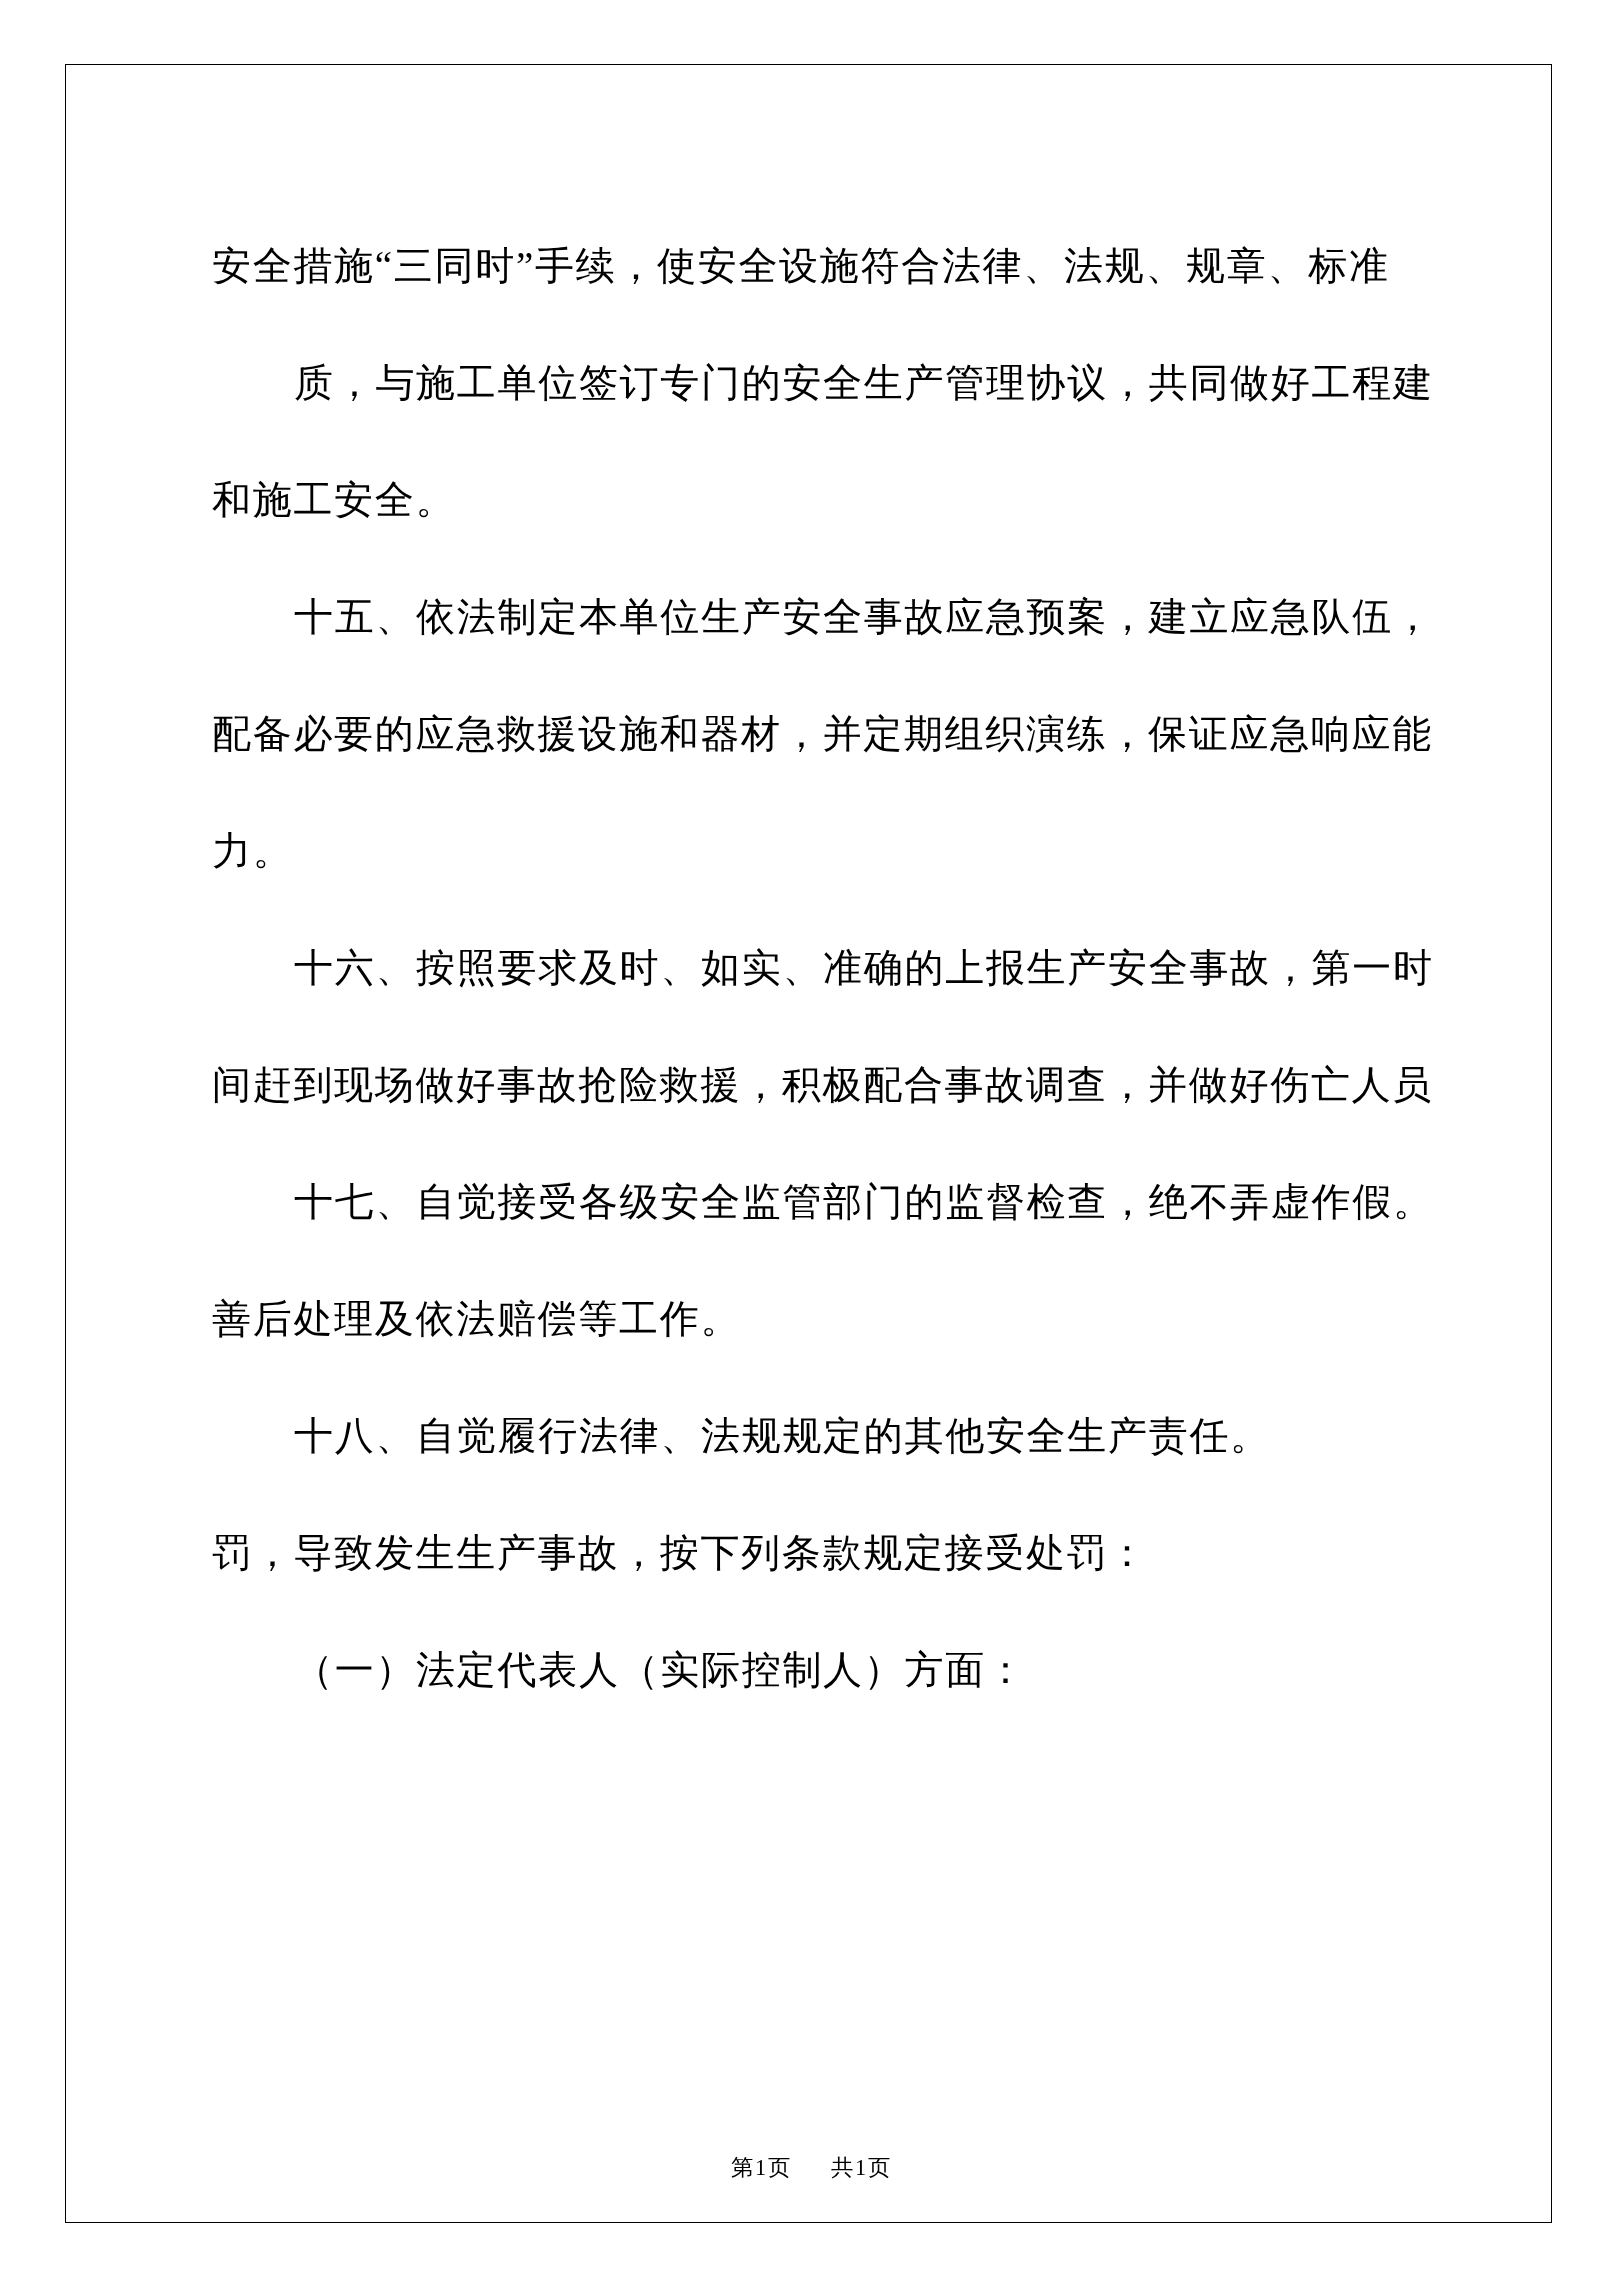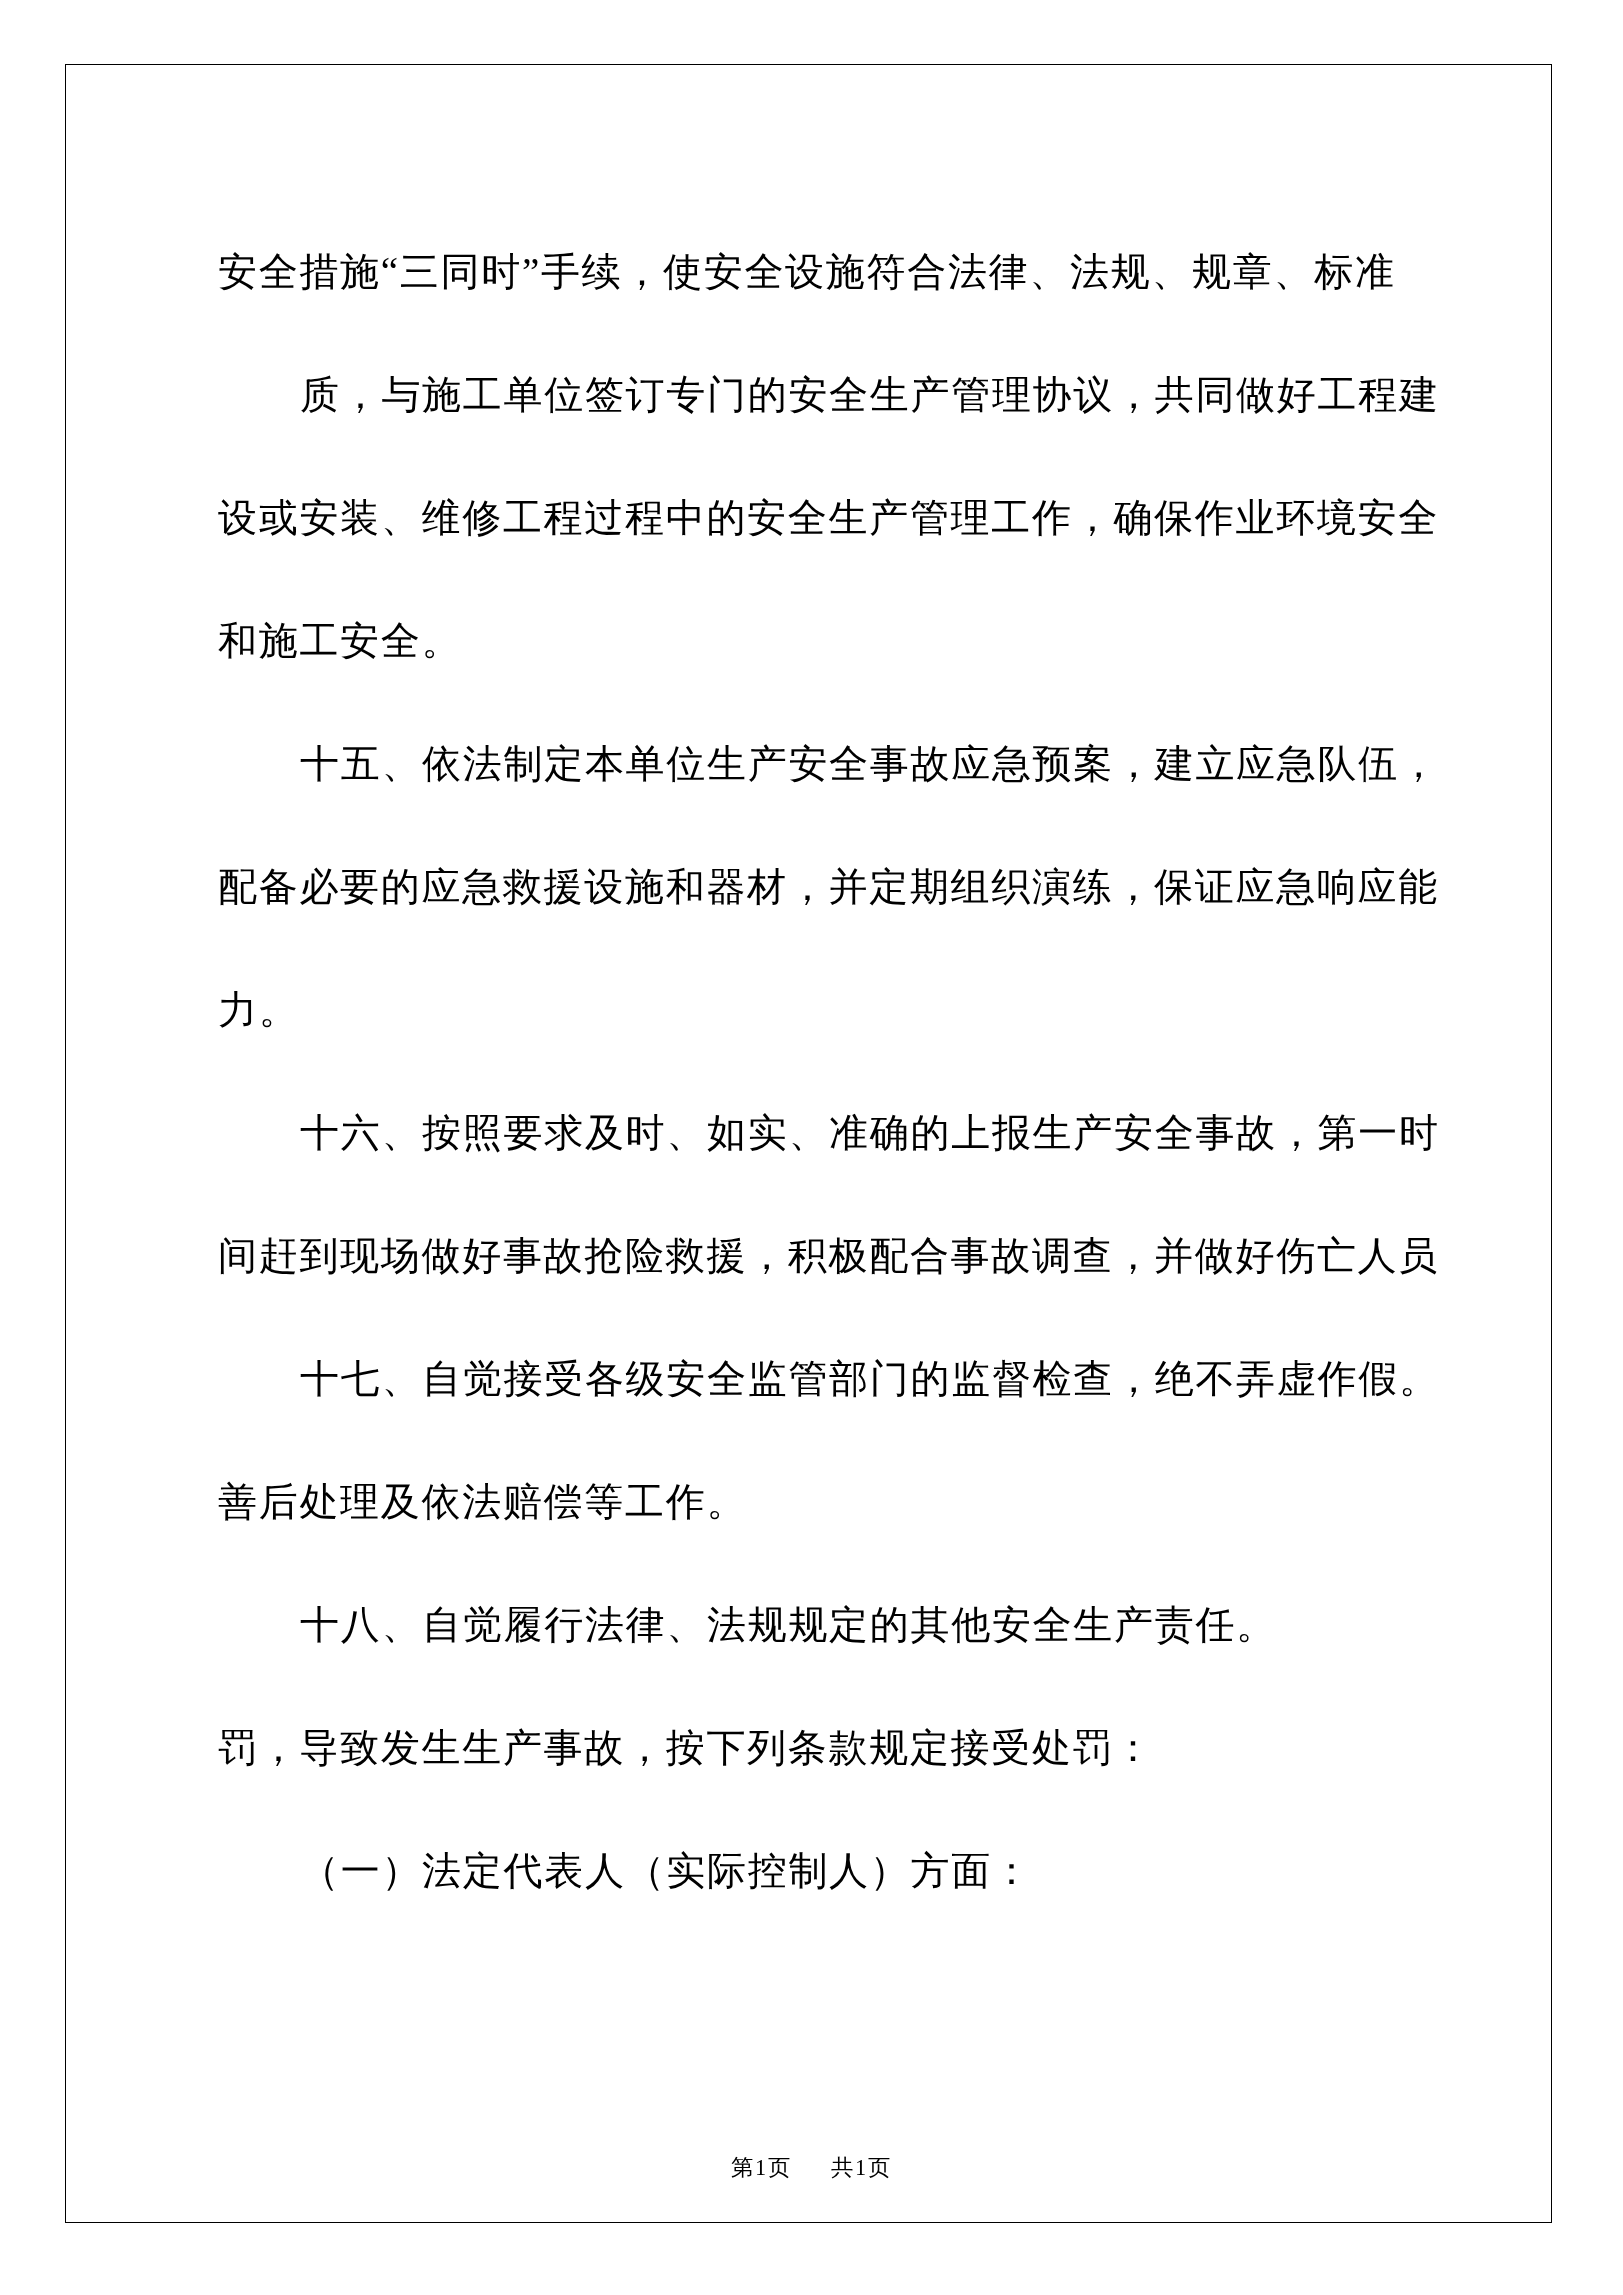--- a/index.html
+++ b/index.html
@@ -25,21 +25,21 @@
     box-sizing: border-box;
     background: transparent;
   }
   .content {
     position: absolute;
     left: 202px;
     top: 202px;
     width: 1242px;
   }
   .doc-line {
-    margin: 16px;
+    margin: 10px;
     padding: 0;
     font-size: 39px;
     letter-spacing: 1.7px;
     line-height: 107px;
     white-space: nowrap;
     font-weight: 400;
   }
   .doc-line.indent {
     text-indent: 82px;
   }
@@ -58,21 +58,20 @@
   }
 </style>
 </head>
 <body>
 
 <div class="page-border"></div>
 
 <main class="content">
     <p class="doc-line">安全措施“三同时”手续，使安全设施符合法律、法规、规章、标准</p>
     <p class="doc-line indent">质，与施工单位签订专门的安全生产管理协议，共同做好工程建</p>
-    <p class="doc-line">设或安装、维修工程过程中的安全生产管理工作，确保作业环境安全</p>
     <p class="doc-line">和施工安全。</p>
     <p class="doc-line indent">十五、依法制定本单位生产安全事故应急预案，建立应急队伍，</p>
     <p class="doc-line">配备必要的应急救援设施和器材，并定期组织演练，保证应急响应能</p>
     <p class="doc-line">力。</p>
     <p class="doc-line indent">十六、按照要求及时、如实、准确的上报生产安全事故，第一时</p>
     <p class="doc-line">间赶到现场做好事故抢险救援，积极配合事故调查，并做好伤亡人员</p>
     <p class="doc-line indent">十七、自觉接受各级安全监管部门的监督检查，绝不弄虚作假。</p>
     <p class="doc-line">善后处理及依法赔偿等工作。</p>
     <p class="doc-line indent">十八、自觉履行法律、法规规定的其他安全生产责任。</p>
     <p class="doc-line">罚，导致发生生产事故，按下列条款规定接受处罚：</p>

